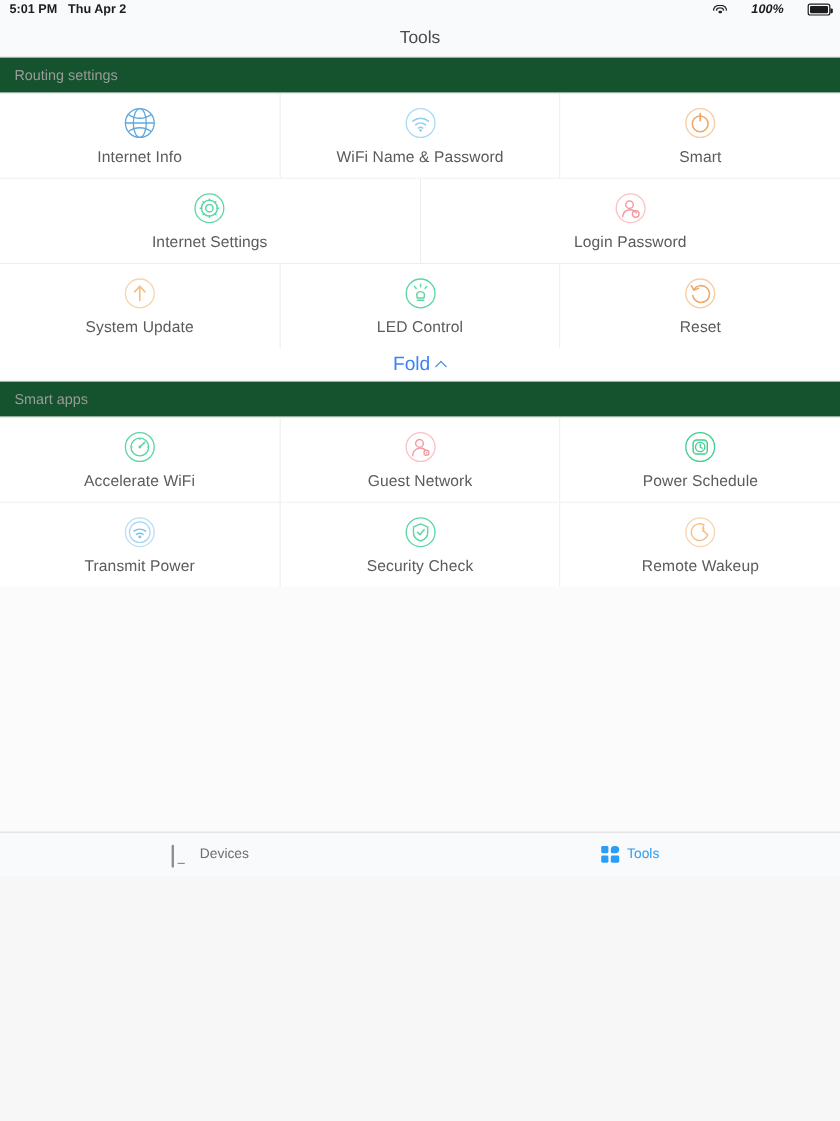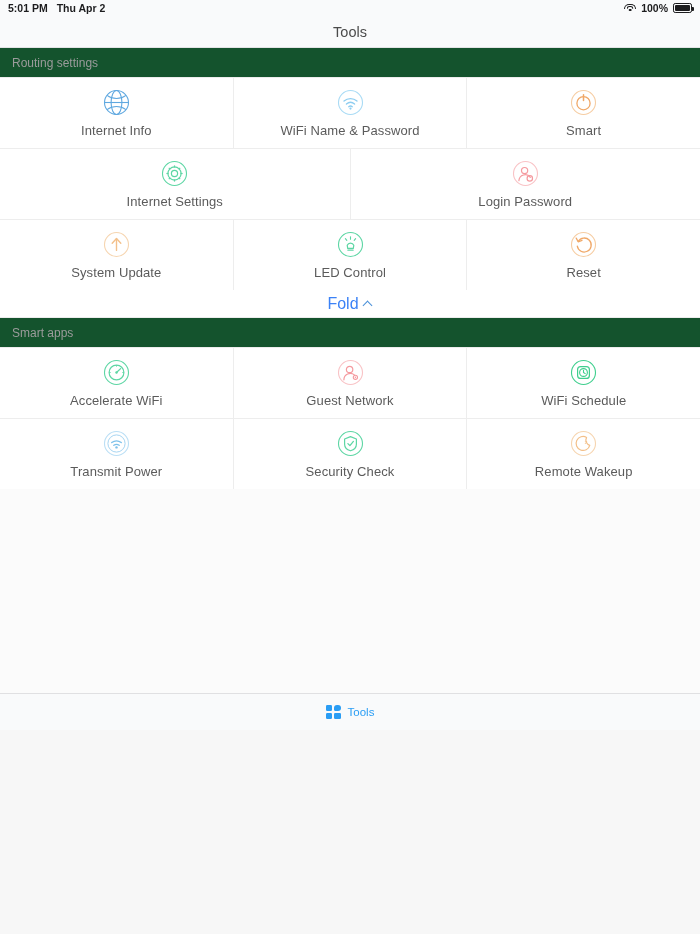--- a/index.html
+++ b/index.html
@@ -12,21 +12,21 @@
     overflow:hidden;
   }
 
   
   .statusbar{
     height:16px; background:#f9fafb;
     display:flex; align-items:center; justify-content:space-between;
     padding:0 8px; font-size:10.5px; font-weight:bold; color:#1c1c1e;
   }
   .sb-left{ display:flex; align-items:center; gap:9px; }
-  .sb-right{ display:flex; align-items:center; gap:5px; }
+  .sb-right{ display:flex; align-items:center; gap:20px;font-style:italic; }
   .wifi-glyph{ display:inline-block; width:12px; height:9px; position:relative; }
   .wifi-glyph i{ position:absolute; left:50%; transform:translateX(-50%);
     border:1.3px solid #1c1c1e; border-bottom:none;
     border-top-left-radius:40px; border-top-right-radius:40px; }
   .wifi-glyph i.a{ width:12px; height:5px; top:0; }
   .wifi-glyph i.b{ width:7px; height:3.2px; top:2.6px; }
   .wifi-glyph i.c{ width:2.6px; height:2.6px; top:5.4px; border-radius:50%;
     background:#1c1c1e; border:none; }
   .battery{ width:19px; height:9.5px; border:1.2px solid #1c1c1e; border-radius:2.2px;
     position:relative; padding:1px; }
@@ -293,21 +293,21 @@
 
       <div class="cell">
         <span class="icon-wrap">
           <svg viewBox="0 0 27 27">
             <circle cx="13.5" cy="13.5" r="12" fill="none" stroke="#3fcf8e" stroke-width="1.1"></circle>
             <rect x="7.6" y="7.6" width="11.8" height="11.8" rx="3" fill="none" stroke="#3fcf8e" stroke-width="1.2"></rect>
             <circle cx="13.5" cy="13.5" r="3.9" fill="none" stroke="#3fcf8e" stroke-width="1.1"></circle>
             <path d="M13.5 11.2 L 13.5 13.5 L 15.2 14.6" fill="none" stroke="#3fcf8e" stroke-width="1.1" stroke-linecap="round" stroke-linejoin="round"></path>
           </svg>
         </span>
-        <span class="cell-label">WiFi Schedule</span>
+        <span class="cell-label">Power Schedule</span>
       </div>
     </div>
 
     <div class="grid-row">
       <div class="cell">
         <span class="icon-wrap">
           <svg viewBox="0 0 27 27">
             <circle cx="13.5" cy="13.5" r="12" fill="none" stroke="#bbdff5" stroke-width="1.1"></circle>
             <circle cx="13.5" cy="13.5" r="8.6" fill="none" stroke="#a6d5f2" stroke-width="1"></circle>
             <path d="M8.7 12.6 A 8 8 0 0 1 18.3 12.6" fill="none" stroke="#7cc0ea" stroke-width="1.3" stroke-linecap="round"></path>
@@ -338,20 +338,26 @@
           </svg>
         </span>
         <span class="cell-label">Remote Wakeup</span>
       </div>
     </div>
   </div>
 
   <div class="filler"></div>
 
   <div class="tabbar">
+    <div class="tab tab-devices">
+      <span class="monitor">
+        <span class="scr"></span><span class="stand"></span>
+      </span>
+      <span class="tab-label">Devices</span>
+    </div>
     <div class="tab tab-tools">
       <span class="gridicon">
         <i></i>
           <i class="tr"></i>
           <i></i>
           <i></i>
       </span>
       <span class="tab-label">Tools</span>
     </div>
   </div>

